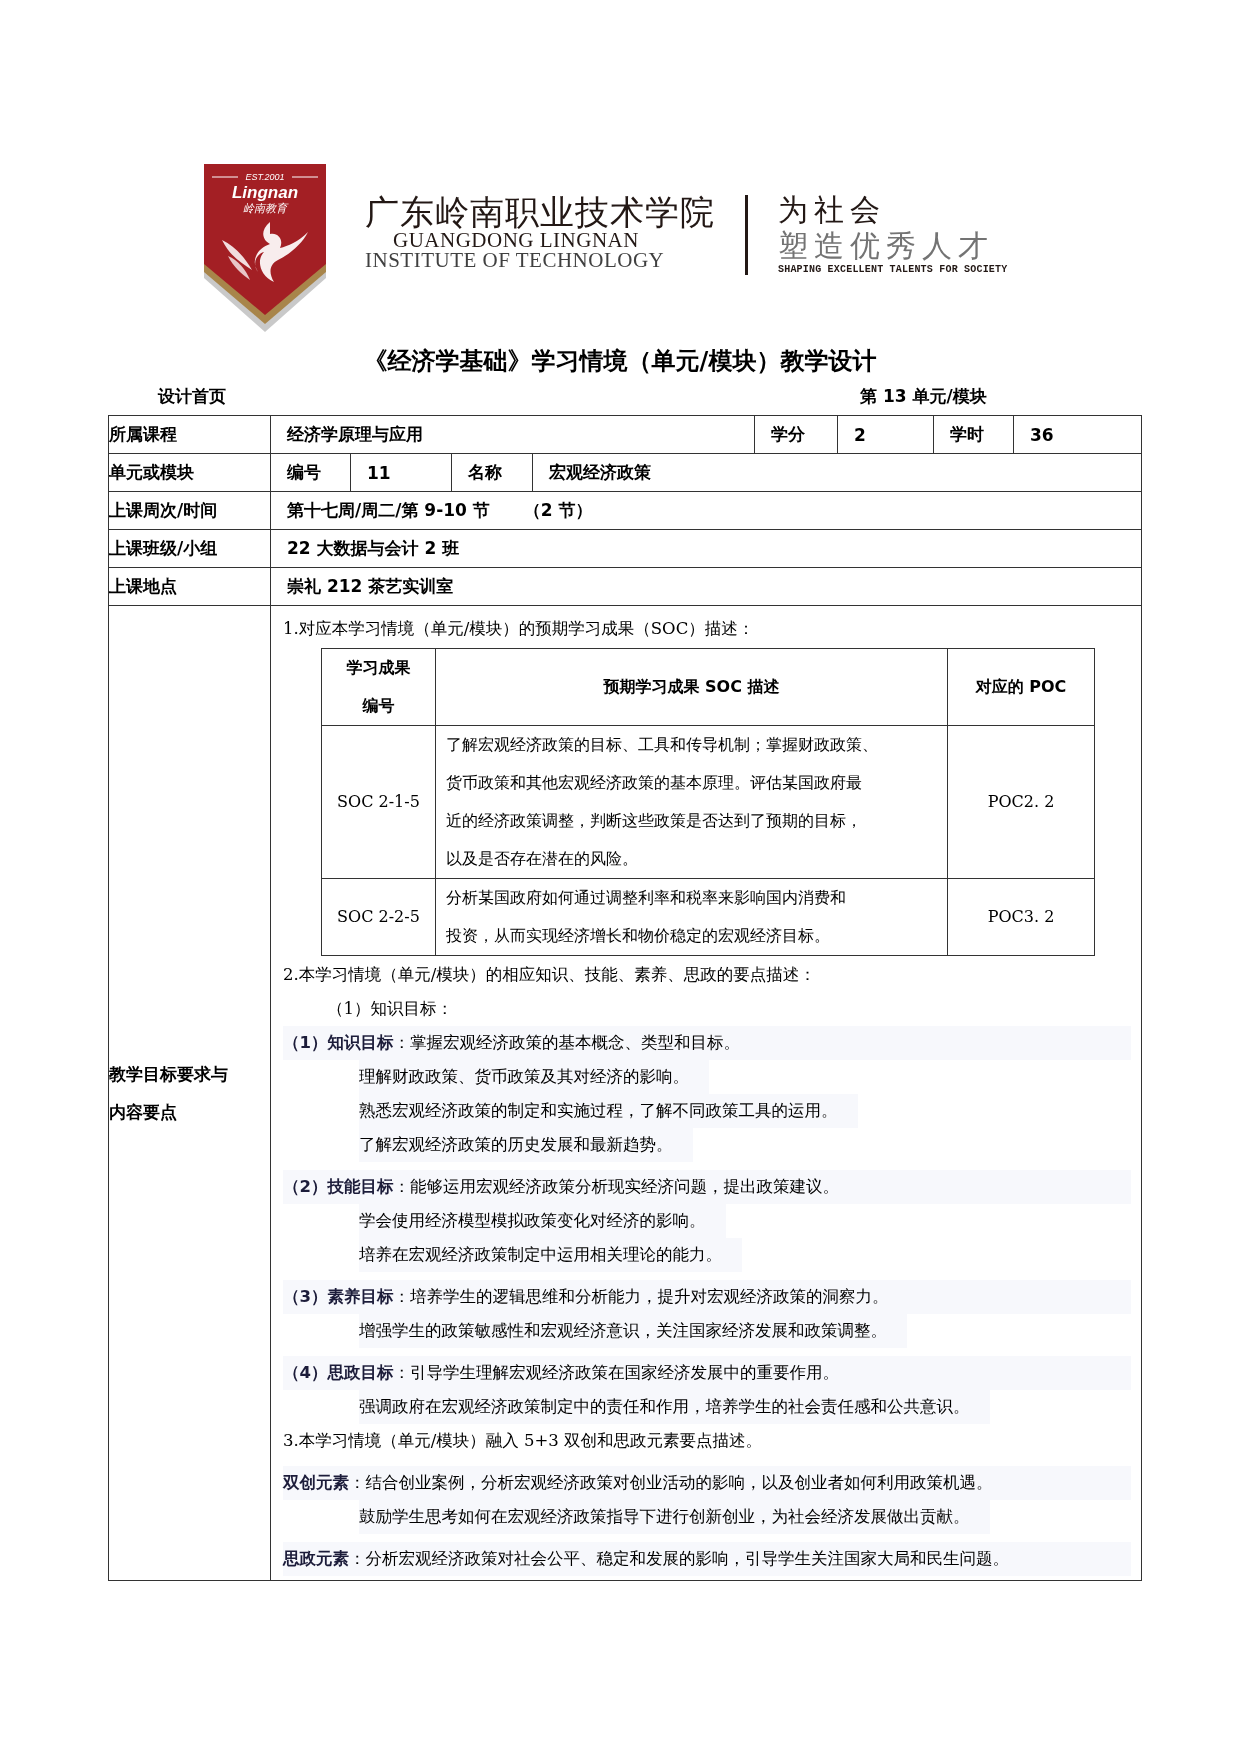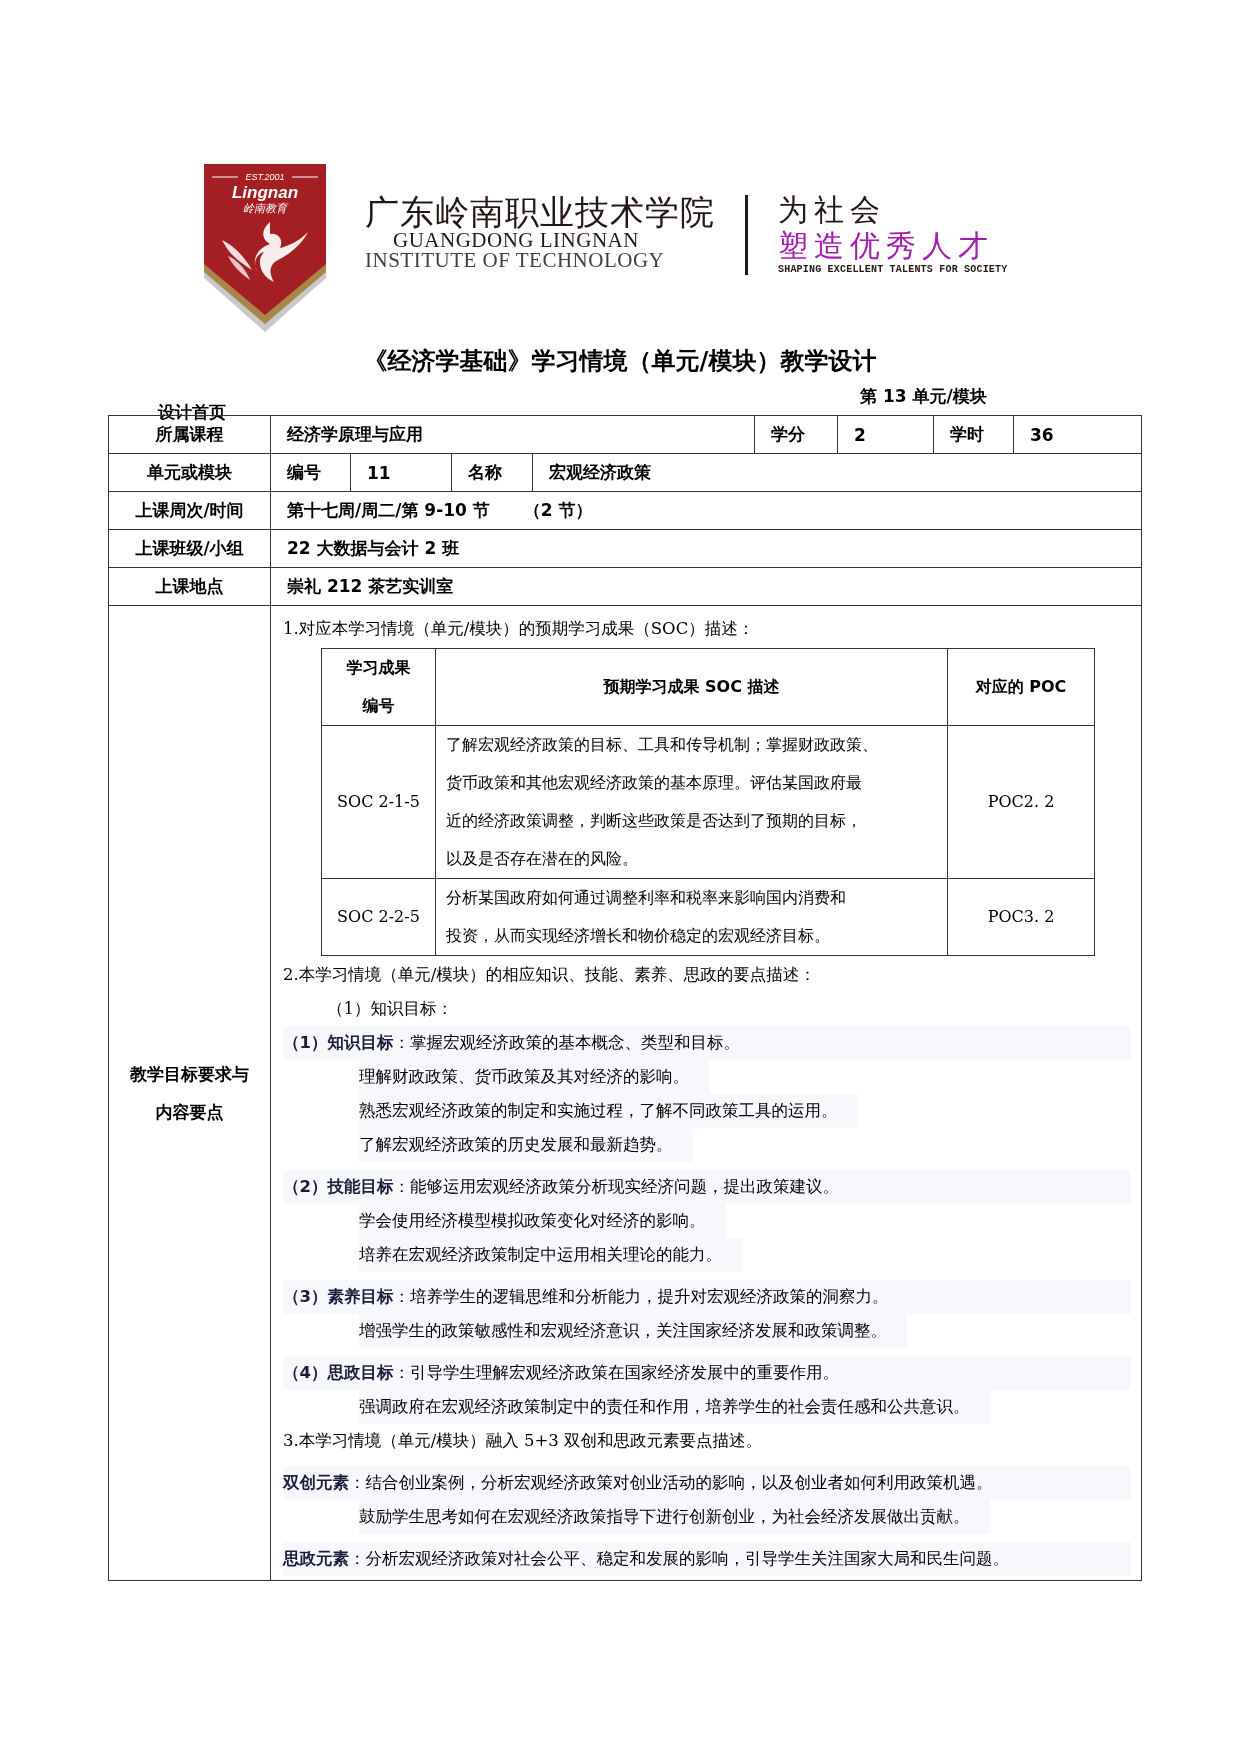--- a/index.html
+++ b/index.html
@@ -6,31 +6,31 @@
   body { width: 1240px; height: 1753px; position: relative; overflow: hidden; color: #000; }
 
   
   .logo-area { position: absolute; left: 200px; top: 160px; width: 830px; height: 175px; }
   .shield { position: absolute; left: 0; top: 0; width: 130px; height: 175px; }
   .school-cn { position: absolute; left: 165px; top: 30px; font-size: 34px; letter-spacing: 1px; color: #231815; font-family: "DejaVu Sans", sans-serif; white-space: nowrap; }
   .school-en1 { position: absolute; left: 193px; top: 68px; font-size: 21px; color: #231815; font-family: "Liberation Serif", serif; letter-spacing: 0.5px; white-space: nowrap; }
   .school-en2 { position: absolute; left: 165px; top: 88px; font-size: 21px; color: #404040; font-family: "Liberation Serif", serif; letter-spacing: 0.5px; white-space: nowrap; }
   .logo-divider { position: absolute; left: 545px; top: 35px; width: 3px; height: 80px; background: #231815; }
   .slogan1 { position: absolute; left: 578px; top: 30px; font-size: 30px; letter-spacing: 6px; font-family: "DejaVu Serif", serif; color: #231815; white-space: nowrap; text-align: center; }
-  .slogan2 { position: absolute; left: 578px; top: 66px; font-size: 30px; letter-spacing: 6px; font-family: "DejaVu Serif", serif; color: #a21caf; white-space: nowrap; }
+  .slogan2 { position: absolute; left: 578px; top: 66px; font-size: 30px; letter-spacing: 6px; font-family: "DejaVu Serif", serif; color: #737373; white-space: nowrap; }
   .slogan-en { position: absolute; left: 578px; top: 104px; font-size: 10px; font-weight: bold; font-family: Liberation Mono, monospace; color: #231815; letter-spacing: 0.2px; white-space: nowrap; }
 
   .doc-title { position: absolute; left: 0; width: 1240px; top: 345px; text-align: center; font-size: 24px; font-weight: bold; font-family: "DejaVu Sans", sans-serif; }
-  .sub-left { position: absolute; left: 158px; top: 401px; font-size: 17px; font-weight: bold; font-family: Liberation Mono, monospace; }
+  .sub-left { position: absolute; left: 158px; top: 385px; font-size: 17px; font-weight: bold; font-family: Liberation Mono, monospace; }
   .sub-right { position: absolute; left: 860px; top: 385px; font-size: 17px; font-weight: bold; font-family: "DejaVu Sans", sans-serif; }
 
   
   table.main { position: absolute; left: 108px; top: 415px; width: 1033px; border-collapse: collapse; table-layout: fixed; }
   table.main td { border: 1.5px solid #333; font-family: "DejaVu Sans", sans-serif; font-weight: bold; font-size: 17px; height: 37px; padding: 0 16px; vertical-align: middle; }
-  table.main td.lab { text-align: center; padding: 0; }
+  table.main td.lab { padding: 0; }
   .bigcell { font-weight: normal !important; vertical-align: top !important; padding: 6px 10px 4px 12px !important; }
 
   .line { font-family: "DejaVu Serif", serif; font-size: 16.5px; line-height: 34px; white-space: nowrap; font-weight: normal; }
   .ind1 { padding-left: 44px; }
   .ind2 { padding-left: 76px; }
 
   
   table.soc { border-collapse: collapse; table-layout: fixed; margin-left: 38px; width: 773px; margin-top: 2px; margin-bottom: 2px; }
   table.soc td { border: 1.5px solid #333; font-family: "DejaVu Serif", serif; font-weight: normal; font-size: 16px; padding: 0 10px; height: auto; line-height: 38px; }
   table.soc td.hd { font-family: "DejaVu Sans", sans-serif; font-weight: bold; text-align: center; }

